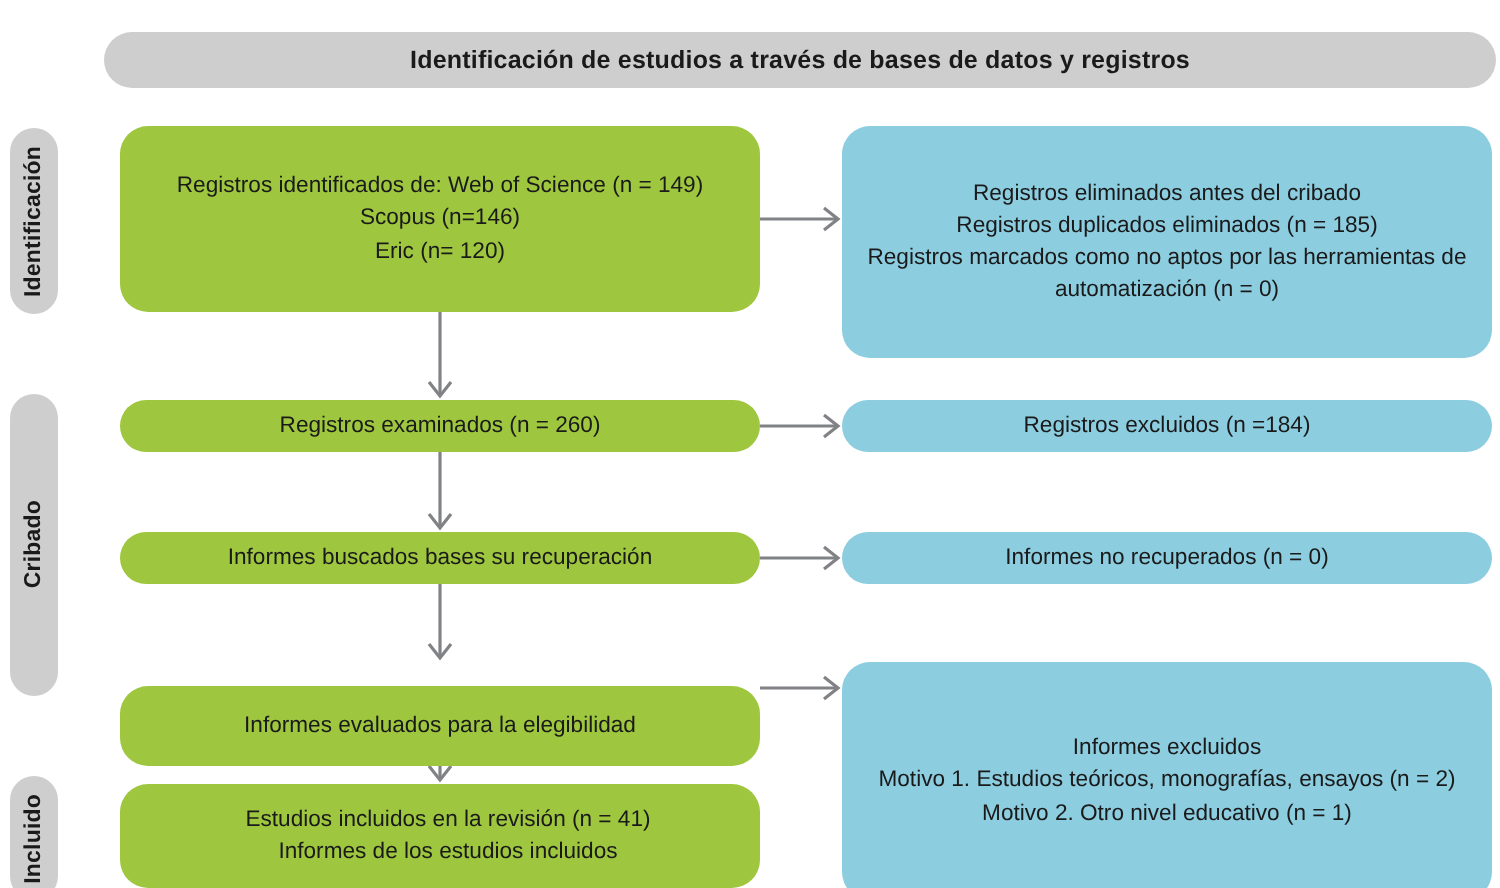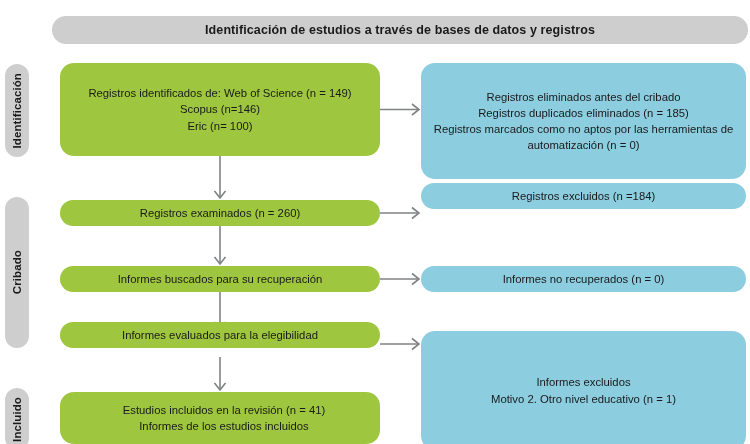--- a/index.html
+++ b/index.html
@@ -81,26 +81,26 @@
   .box.green { background: #9ec73f; align-items: center; }
   .box.blue  { background: #8ccde0; }
   .box .lines { width: 100%; }
   .box .lines div { white-space: nowrap; }
   .box.wrap .lines div { white-space: normal; }
 
   
   #box-identified   { left: 60px; top: 52px;  width: 320px; height: 93px; }
   #box-screened     { left: 60px; top: 189px; width: 320px; height: 26px; }
   #box-sought       { left: 60px; top: 255px; width: 320px; height: 26px; }
-  #box-assessed     { left: 60px; top: 311px; width: 320px; height: 26px; }
+  #box-assessed     { left: 60px; top: 332px; width: 320px; height: 40px; }
   #box-included     { left: 60px; top: 381px; width: 320px; height: 52px; padding-left: 18px; }
 
   
   #box-removed      { left: 421px; top: 52px;  width: 325px; height: 116px; }
-  #box-excluded-rec { left: 421px; top: 172px; width: 325px; height: 26px; justify-content: flex-end; }
+  #box-excluded-rec { left: 421px; top: 189px; width: 325px; height: 26px; justify-content: flex-end; }
   #box-notretrieved { left: 421px; top: 255px; width: 325px; height: 26px; }
   #box-excluded-rep { left: 421px; top: 320px; width: 325px; height: 119px; }
 
   
   #connectors {
     position: absolute;
     left: 0;
     top: 0;
     width: 750px;
     height: 444px;
@@ -162,33 +162,33 @@
     <polyline class="conn-head" points="412,327.5 419,333 412,338.5"></polyline>
 
     <line class="conn-line" x1="220" y1="346" x2="220" y2="379"></line>
     <polyline class="conn-head" points="214.5,372 220,379 225.5,372"></polyline>
   </svg>
 
   <div class="box green" id="box-identified">
     <div class="lines">
       <div>Registros identificados de: Web of Science (n = 149)</div>
       <div>Scopus (n=146)</div>
-      <div>Eric (n= 100)</div>
+      <div>Eric (n= 120)</div>
     </div>
   </div>
 
   <div class="box green" id="box-screened">
     <div class="lines">
       <div>Registros examinados (n = 260)</div>
     </div>
   </div>
 
   <div class="box green" id="box-sought">
     <div class="lines">
-      <div>Informes buscados para su recuperación</div>
+      <div>Informes buscados bases su recuperación</div>
     </div>
   </div>
 
   <div class="box green" id="box-assessed">
     <div class="lines">
       <div>Informes evaluados para la elegibilidad</div>
     </div>
   </div>
 
   <div class="box green" id="box-included">
@@ -214,17 +214,18 @@
 
   <div class="box blue" id="box-notretrieved">
     <div class="lines">
       <div>Informes no recuperados (n = 0)</div>
     </div>
   </div>
 
   <div class="box blue wrap" id="box-excluded-rep">
     <div class="lines">
       <div style="white-space:nowrap">Informes excluidos</div>
+      <div style="white-space:nowrap">Motivo 1. Estudios teóricos, monografías, ensayos (n = 2)</div>
       <div style="white-space:nowrap">Motivo 2. Otro nivel educativo (n = 1)</div>
     </div>
   </div>
 
 </div>
 
 </body></html>

